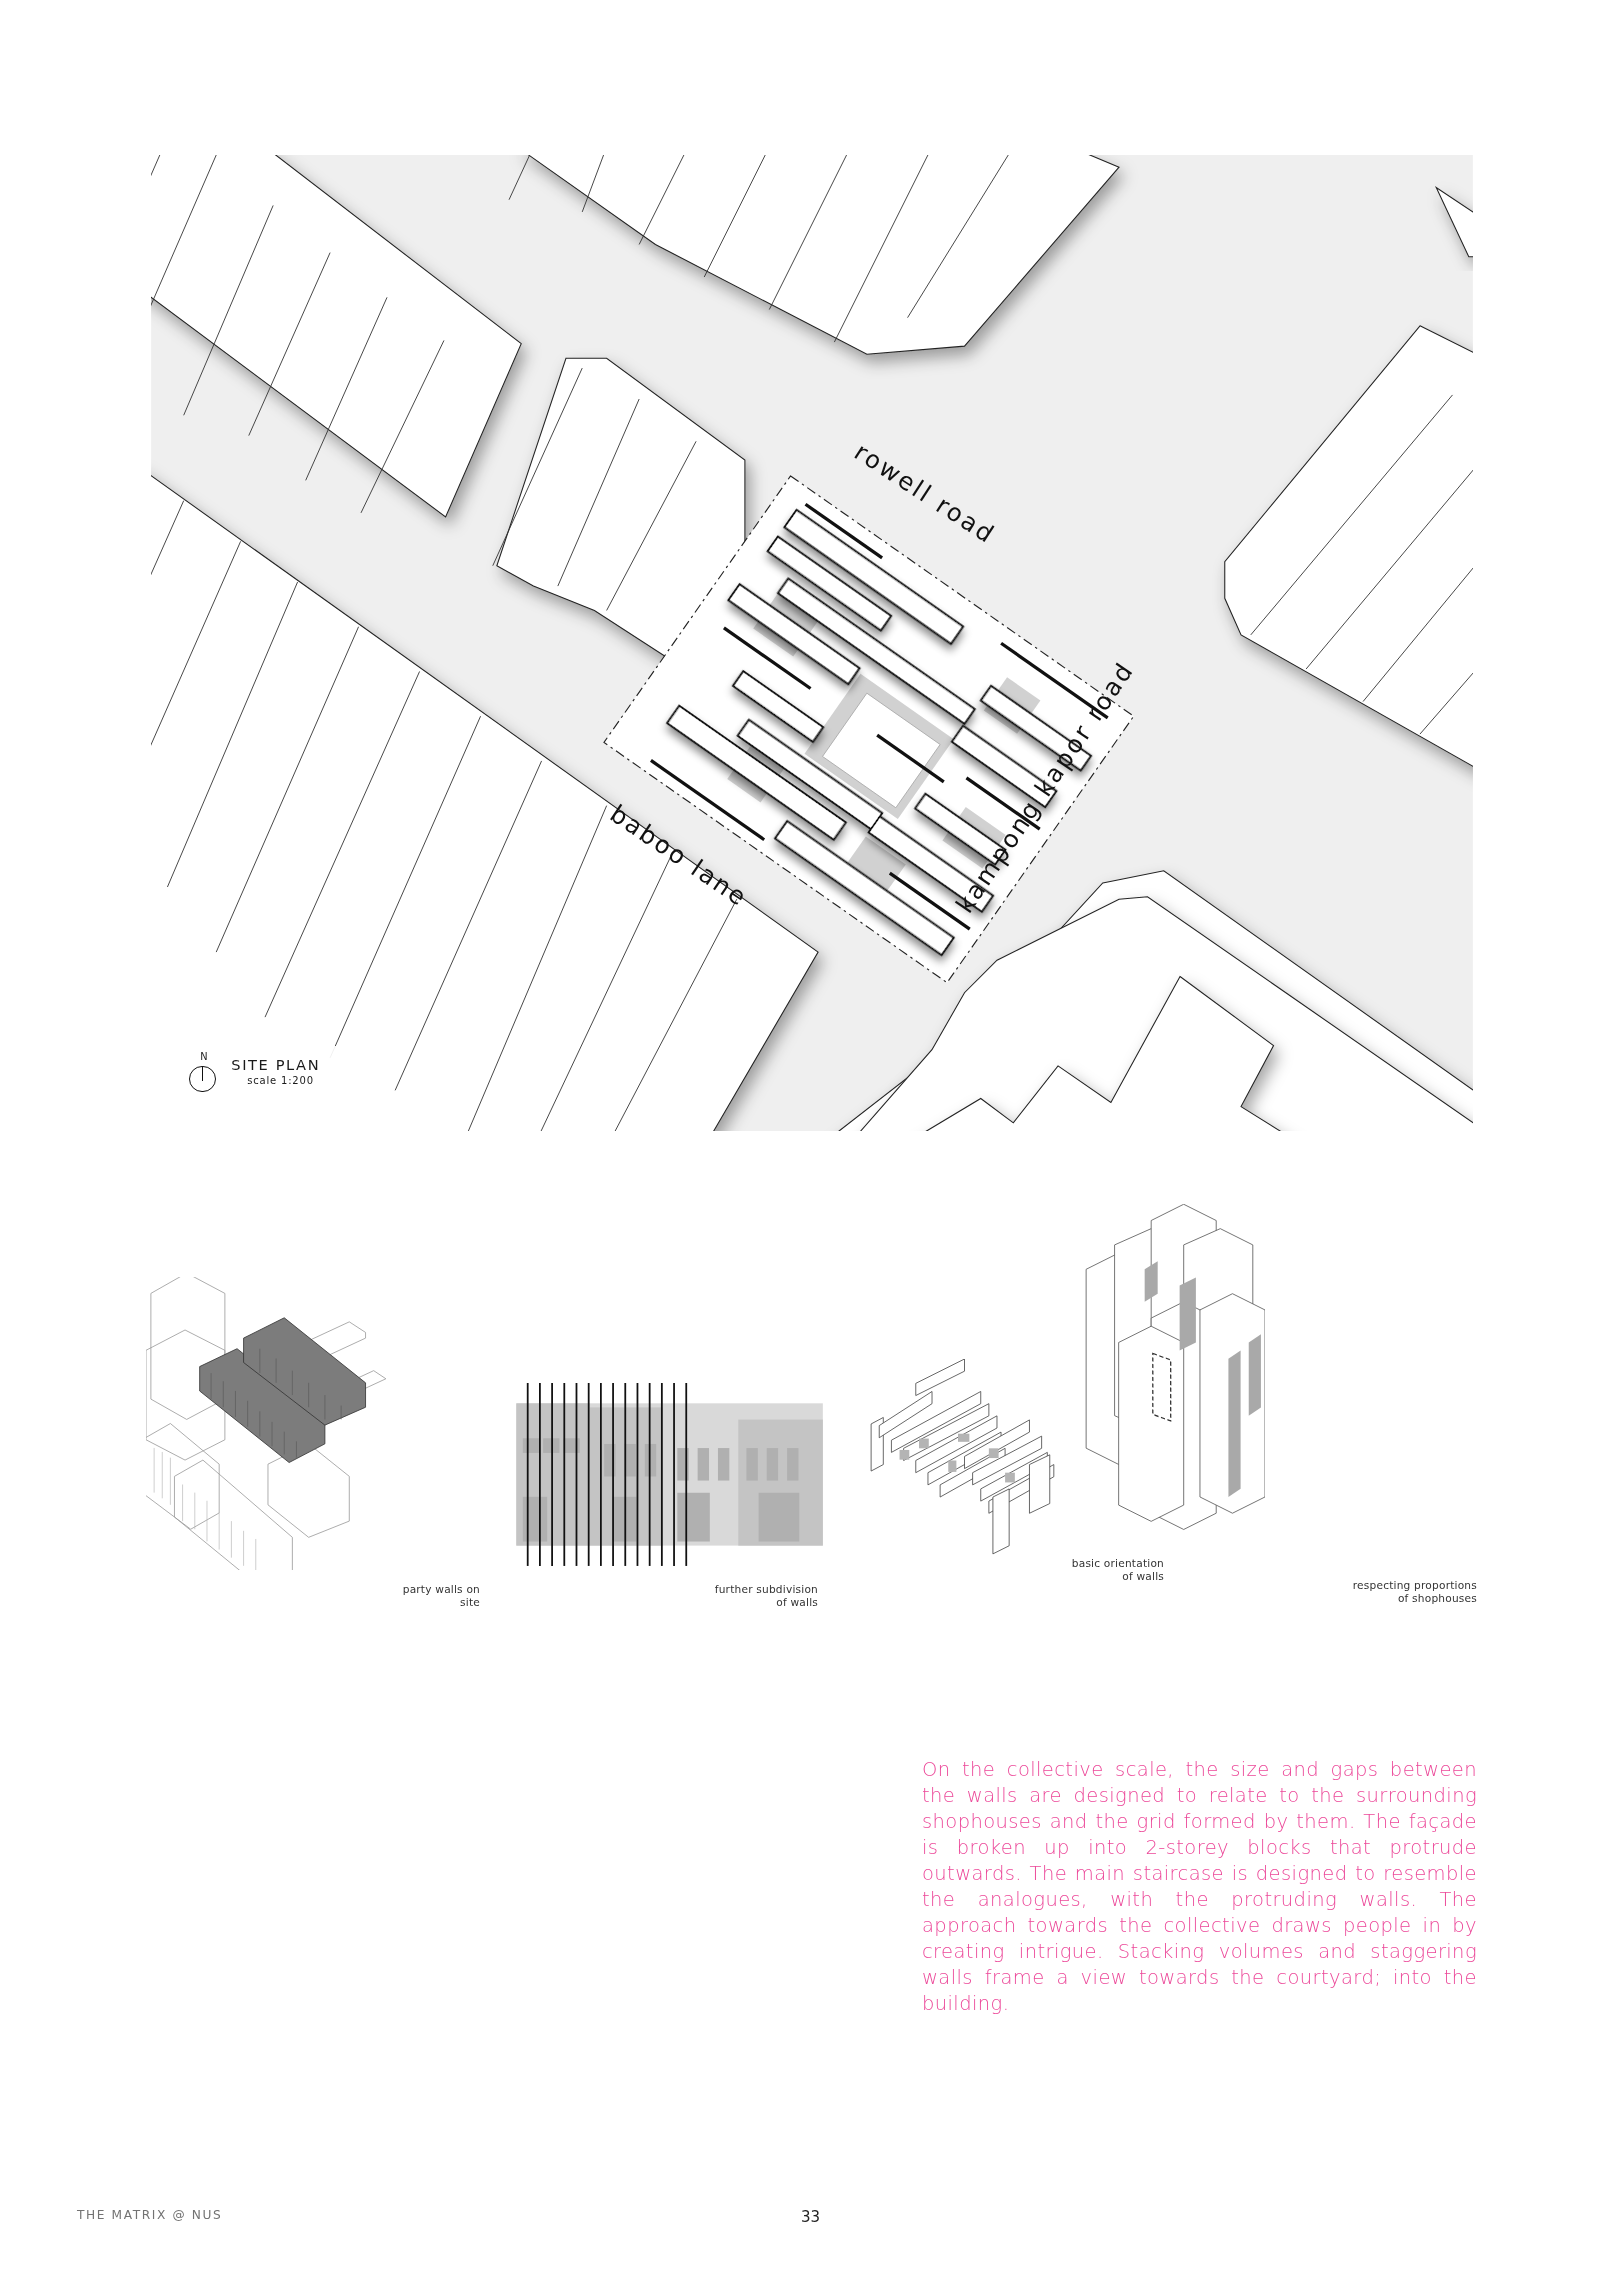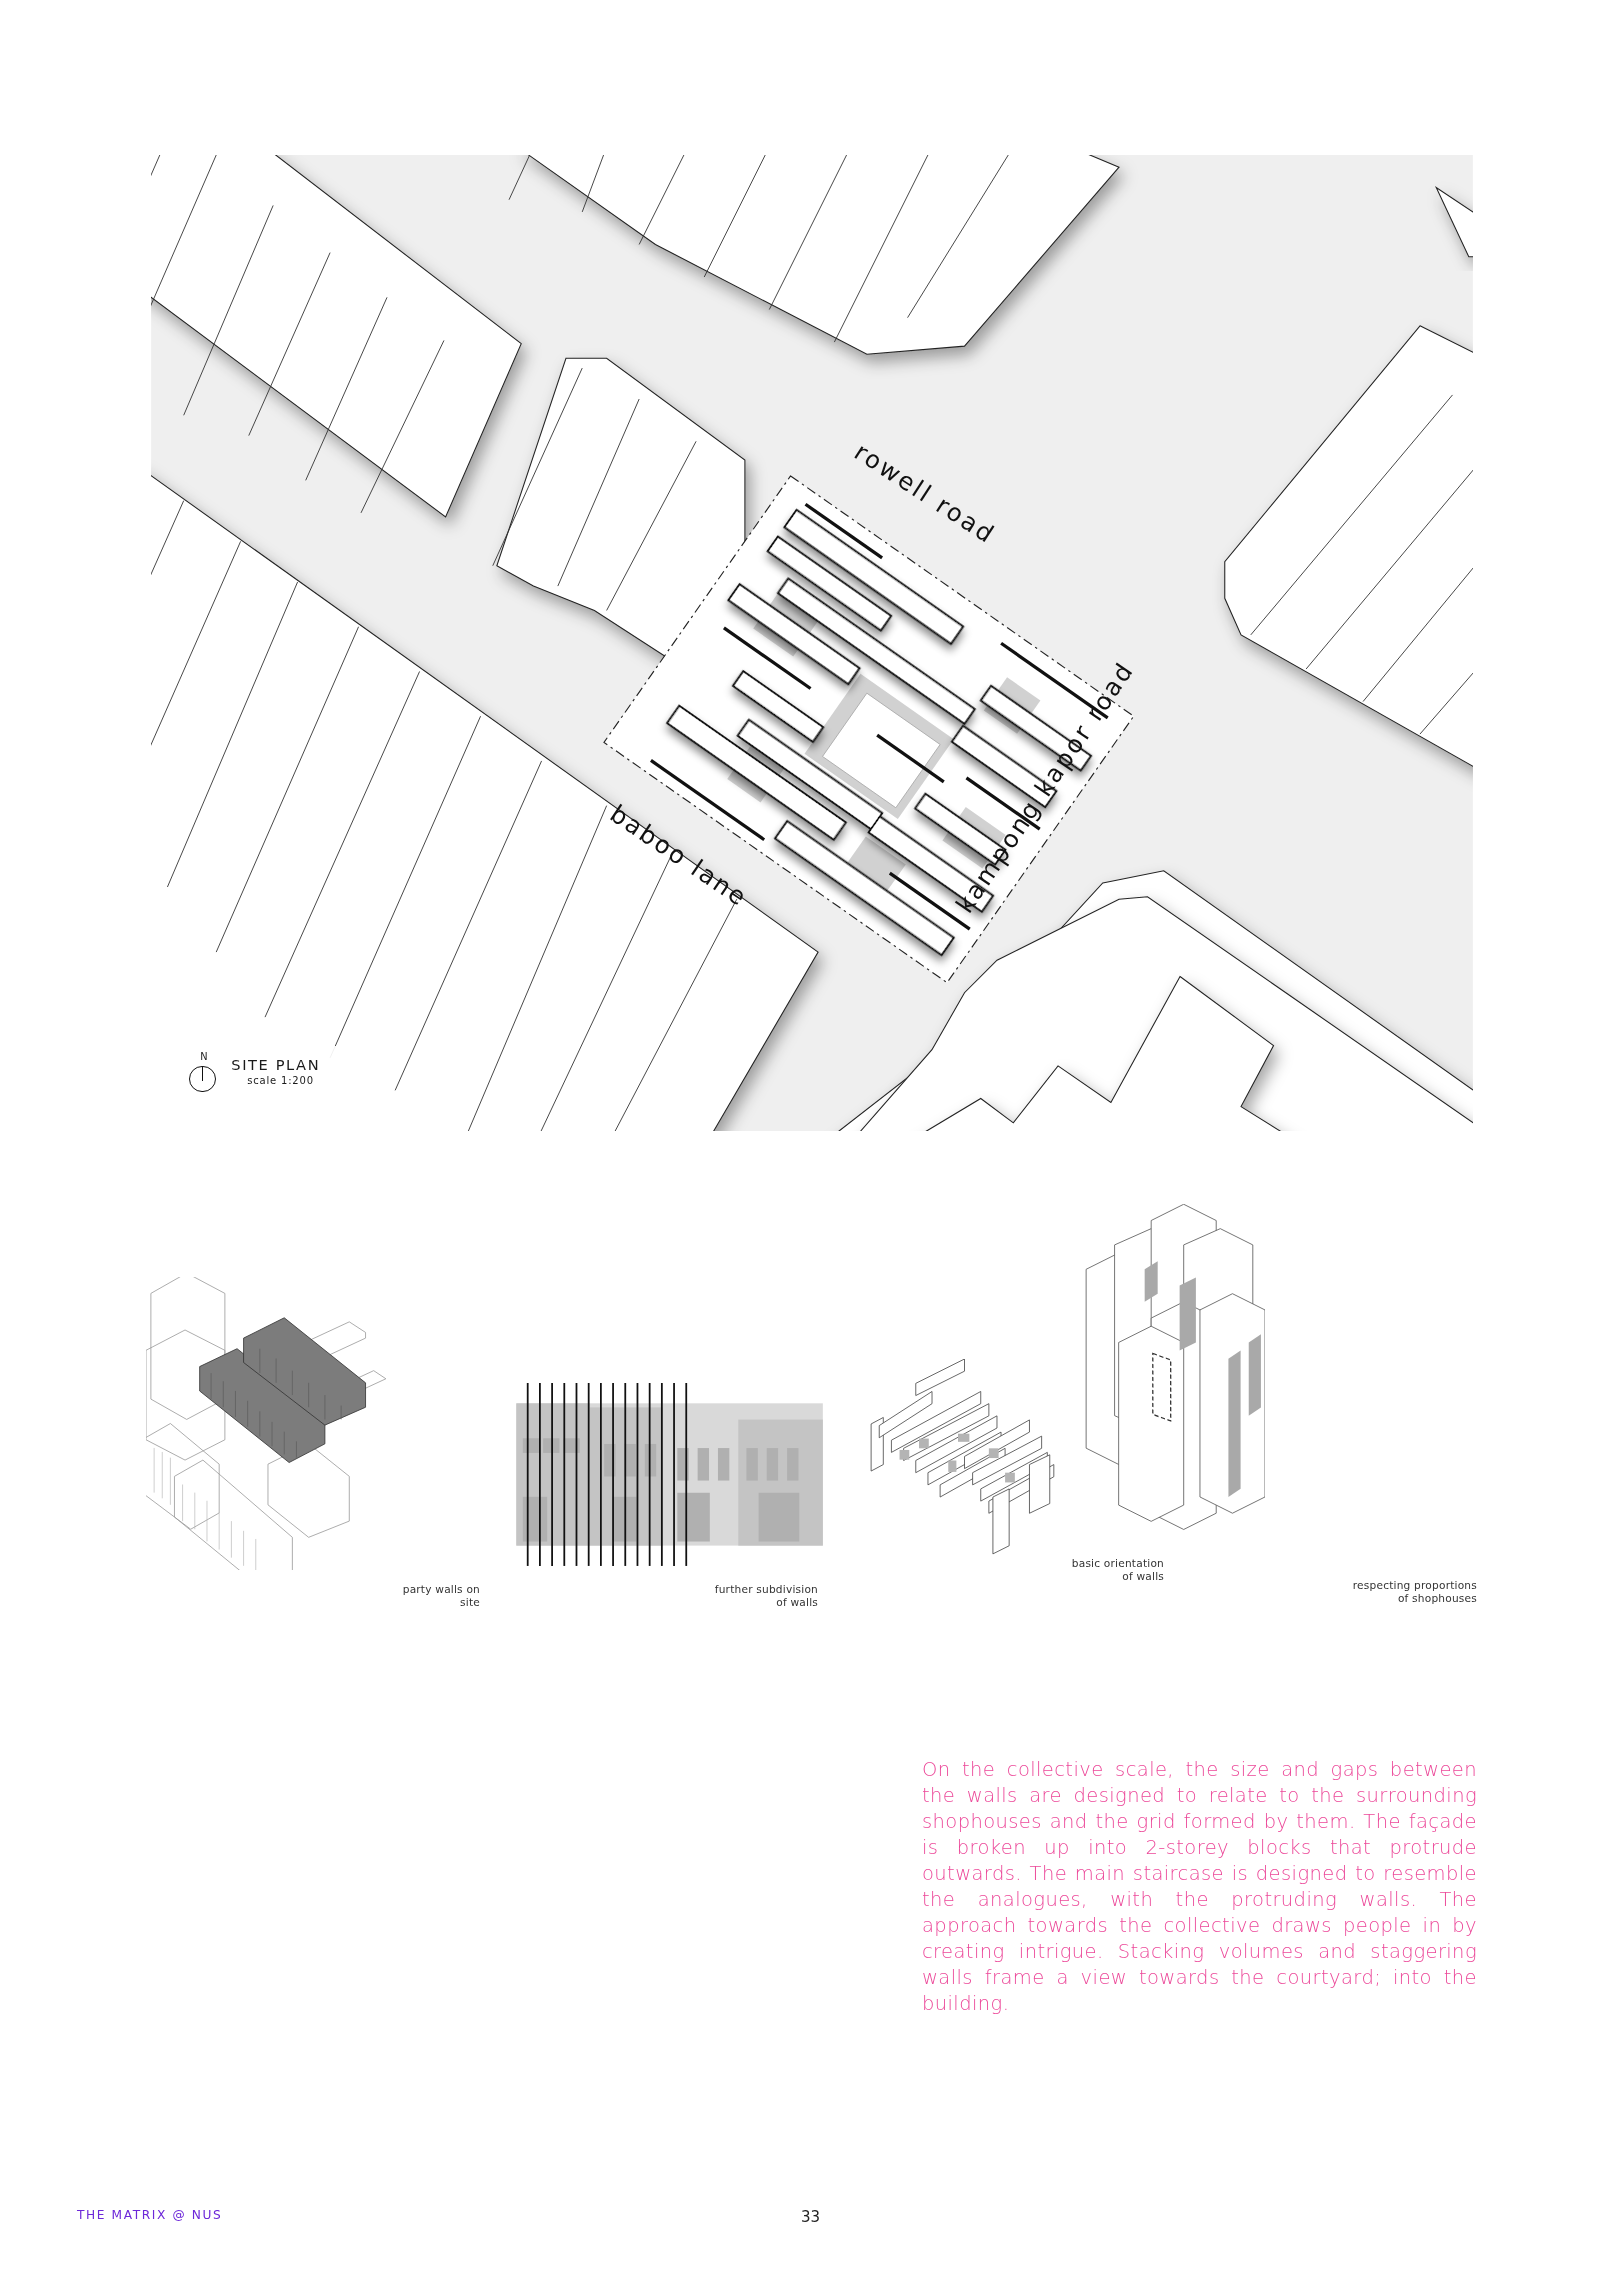--- a/index.html
+++ b/index.html
@@ -33,21 +33,21 @@
   .caption {
     position: absolute; font-family: "DejaVu Sans", sans-serif; font-size: 10.6px;
     line-height: 13px; color: #333; text-align: right; letter-spacing: 0.2px;
   }
   .body-text {
     position: absolute; left: 922px; top: 1737px; width: 555px;
     font-family: "DejaVu Sans", sans-serif; font-size: 19.5px; line-height: 26px;
     text-align: justify; color: #ec4899; letter-spacing: 0.4px; font-weight: 300;
   }
   .footer-left {
-    position: absolute; left: 77px; top: 2208px; font-size: 12.2px; letter-spacing: 1.6px; color: #6d28d9;
+    position: absolute; left: 77px; top: 2208px; font-size: 12.2px; letter-spacing: 1.6px; color: #737373;
   }
   .footer-right {
     position: absolute; left: 801px; top: 2208px; font-size: 15px; color: #222;
   }
 </style>
 </head>
 <body>
 
 <div class="site-plan">
   <svg width="1322" height="976" viewBox="0 0 1625 1200">

